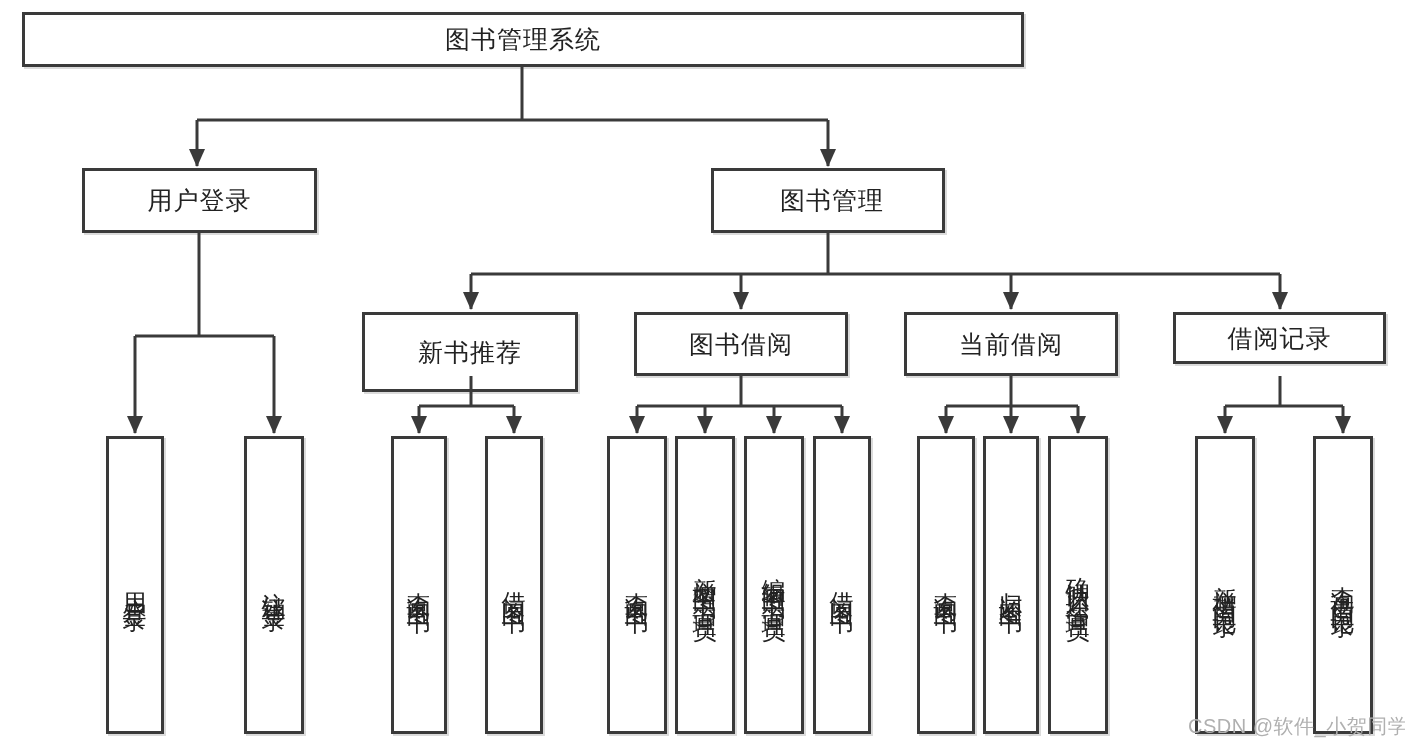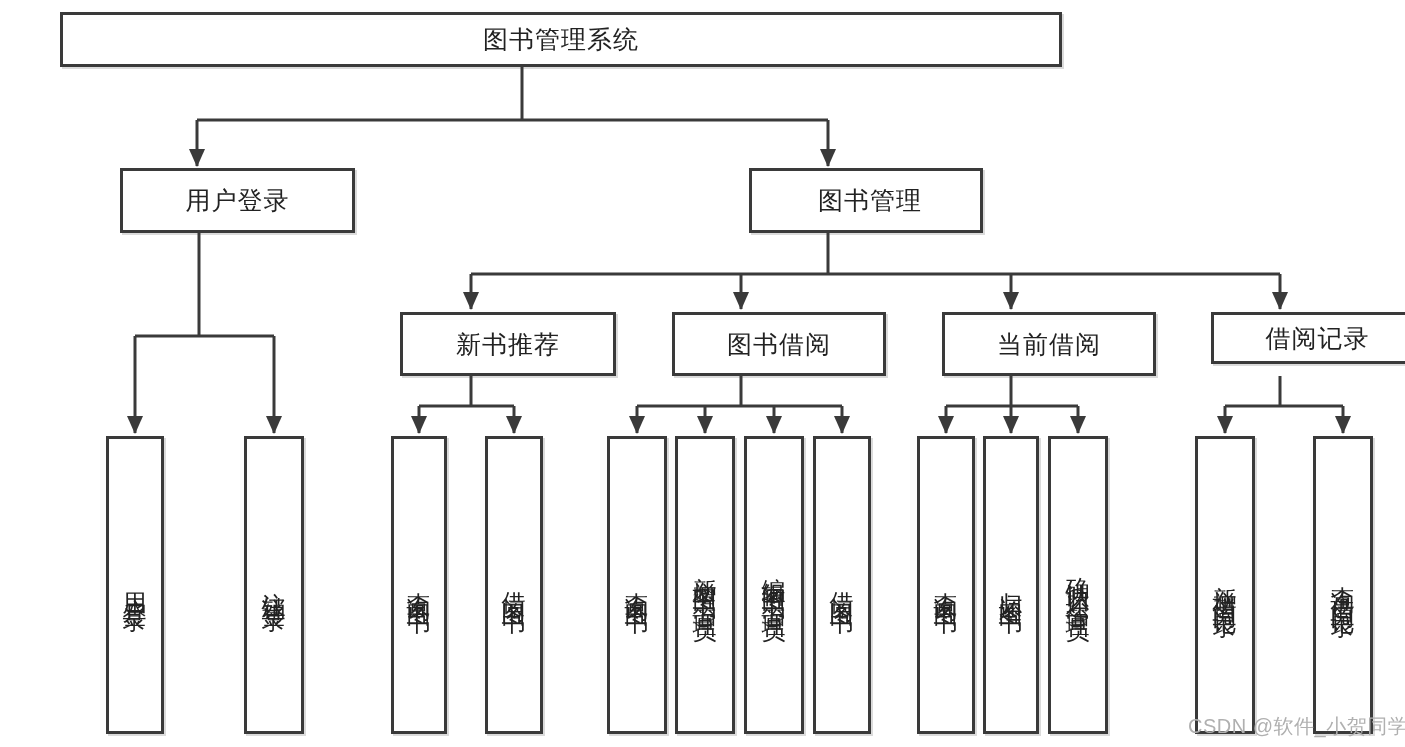--- a/index.html
+++ b/index.html
@@ -16,21 +16,21 @@
     box-sizing: border-box;
     background: #ffffff;
     border: 3px solid #3a3a3a;
     box-shadow: 2px 2px 0 rgba(0,0,0,0.14);
     display: flex;
     align-items: center;
     justify-content: center;
     color: #222222;
     z-index: 1;
   }
-  .hbox { font-size: 25px; letter-spacing: 1px; white-space: nowrap; margin-left: 38px; }
+  .hbox { font-size: 25px; letter-spacing: 1px; white-space: nowrap; }
   .vbox .vtext {
     writing-mode: vertical-rl;
     text-orientation: mixed;
     font-size: 24px;
     letter-spacing: 6px;
     line-height: 1.05;
     white-space: nowrap;
     color: #222222;
   }
   #connectors {
@@ -53,21 +53,21 @@
 </head>
 <body>
 
 <div id="stage">
 
   <div class="hbox" style="left:22px; top:12px; width:1002px; height:55px;">图书管理系统</div>
 
   <div class="hbox" style="left:82px; top:168px; width:235px; height:65px;">用户登录</div>
   <div class="hbox" style="left:711px; top:168px; width:234px; height:65px;padding-left:8px;">图书管理</div>
 
-  <div class="hbox" style="left:362px; top:312px; width:216px; height:64px;">新书推荐</div>
+  <div class="hbox" style="left:362px; top:312px; width:216px; height:80px;">新书推荐</div>
   <div class="hbox" style="left:634px; top:312px; width:214px; height:64px;">图书借阅</div>
   <div class="hbox" style="left:904px; top:312px; width:214px; height:64px;">当前借阅</div>
   <div class="hbox" style="left:1173px; top:312px; width:213px; height:52px;">借阅记录</div>
 
   <div class="vbox" style="left:106px; top:436px; width:58px; height:298px;">
     <span class="vtext">用户登录</span>
   </div>
   <div class="vbox" style="left:244px; top:436px; width:60px; height:298px;">
     <span class="vtext">注销登录</span>
   </div>

